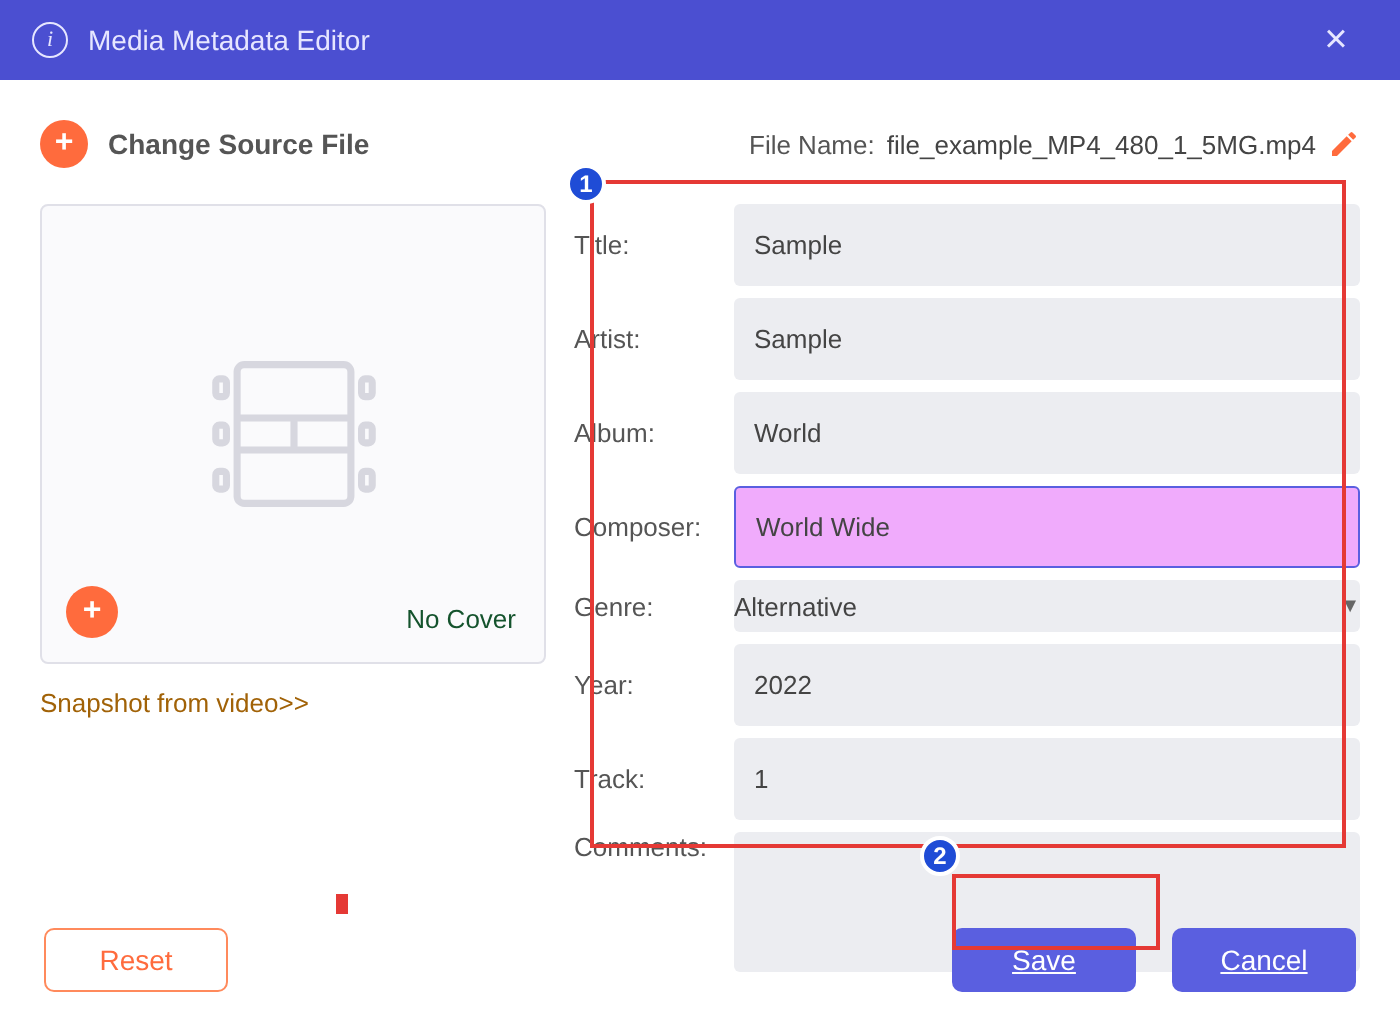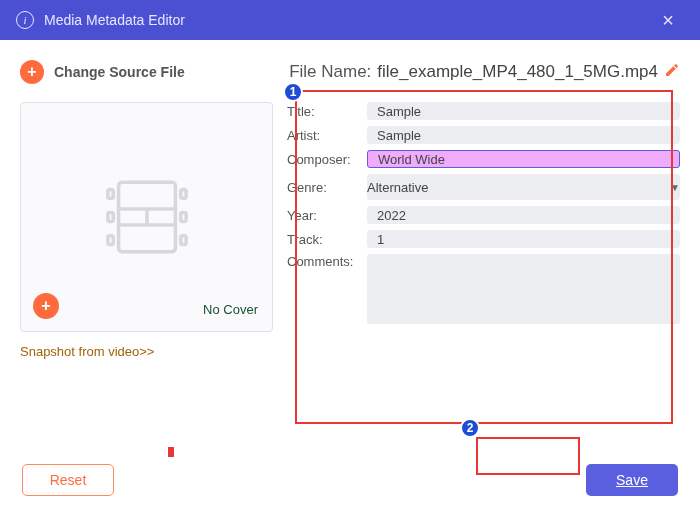--- a/index.html
+++ b/index.html
@@ -32,21 +32,21 @@
   .source-row {
     display: flex; align-items: center; justify-content: space-between;
     margin-bottom: 18px;
   }
   .source-left { display: flex; align-items: center; gap: 10px; cursor: pointer; }
   .plus-circle {
     width: 24px; height: 24px; background: #ff6b3d; border-radius: 50%;
     display: flex; align-items: center; justify-content: center; color: #fff; font-size: 16px; font-weight: bold;
   }
   .source-label { color: #555; font-size: 14px; font-weight: bold; }
-  .source-right { display: flex; align-items: flex-start; gap: 6px; font-size: 17px; color: #555; }
+  .source-right { display: flex; align-items: center; gap: 6px; font-size: 13px; color: #555; }
   .source-right .fname { color: #444; }
   .pencil { width: 16px; height: 16px; cursor: pointer; }
 
   .main-row { display: flex; gap: 14px; }
 
   .cover-col { width: 253px; }
   .cover-box {
     width: 253px; height: 230px; border: 1px solid #e0e0e8; border-radius: 4px;
     background: #fafafc; position: relative;
     display: flex; align-items: center; justify-content: center;
@@ -61,21 +61,21 @@
     display: flex; align-items: center; justify-content: center; color: #fff; font-size: 16px; font-weight: bold;
     cursor: pointer;
   }
   .no-cover { position: absolute; right: 14px; bottom: 14px; color: #14532d; font-size: 13px; }
   .snapshot-link { margin-top: 12px; font-size: 13px; color: #a16207; cursor: pointer; }
 
   .fields-col { flex: 1; position: relative; }
   .field-row { display: flex; align-items: center; margin-bottom: 6px; }
   .field-label { width: 80px; font-size: 13px; color: #555; }
   .field-input {
-    flex: 1; height: 18px; background: #ecedf1; border: none; border-radius: 3px;
+    flex: 1; height: 41px; background: #ecedf1; border: none; border-radius: 3px;
     padding: 0 10px; font-size: 13px; color: #444;
   }
   .field-input.focused {
     background: #f0abfc; border: 1.5px solid #5a5fe0;
   }
   .field-select {
     flex: 1; height: 26px; background: #ecedf1; border: none; border-radius: 3px;
     padding: 0 0; font-size: 13px; color: #444;
     display: flex; align-items: center; justify-content: space-between; cursor: pointer;
   }
@@ -180,20 +180,24 @@
     <div class="fields-col">
       <div class="field-row">
         <div class="field-label">Title:</div>
         <input class="field-input" value="Sample" style="">
       </div>
       <div class="field-row">
         <div class="field-label">Artist:</div>
         <input class="field-input" value="Sample" style="">
       </div>
       <div class="field-row">
+        <div class="field-label">Album:</div>
+        <input class="field-input" value="World" style="">
+      </div>
+      <div class="field-row">
         <div class="field-label">Composer:</div>
         <input class="field-input focused" value="World Wide" style="">
       </div>
       <div class="field-row">
         <div class="field-label">Genre:</div>
         <div class="field-select">
           <span>Alternative</span>
           <span class="chevron">▼</span>
         </div>
       </div>
@@ -211,20 +215,21 @@
       </div>
     </div>
 
   </div>
 </div>
 
 <div class="footer">
   <button class="btn btn-outline">Reset</button>
   <div class="footer-right">
     <button class="btn btn-primary">Save</button>
+    <button class="btn btn-primary">Cancel</button>
   </div>
 </div>
 
 <div class="red-annotation anno-1"></div>
 <div class="anno-1-callout">1</div>
 <div class="red-annotation anno-2"></div>
 <div class="anno-2-callout">2</div>
 <div class="tiny-red-dot"></div>
 
 </body></html>

